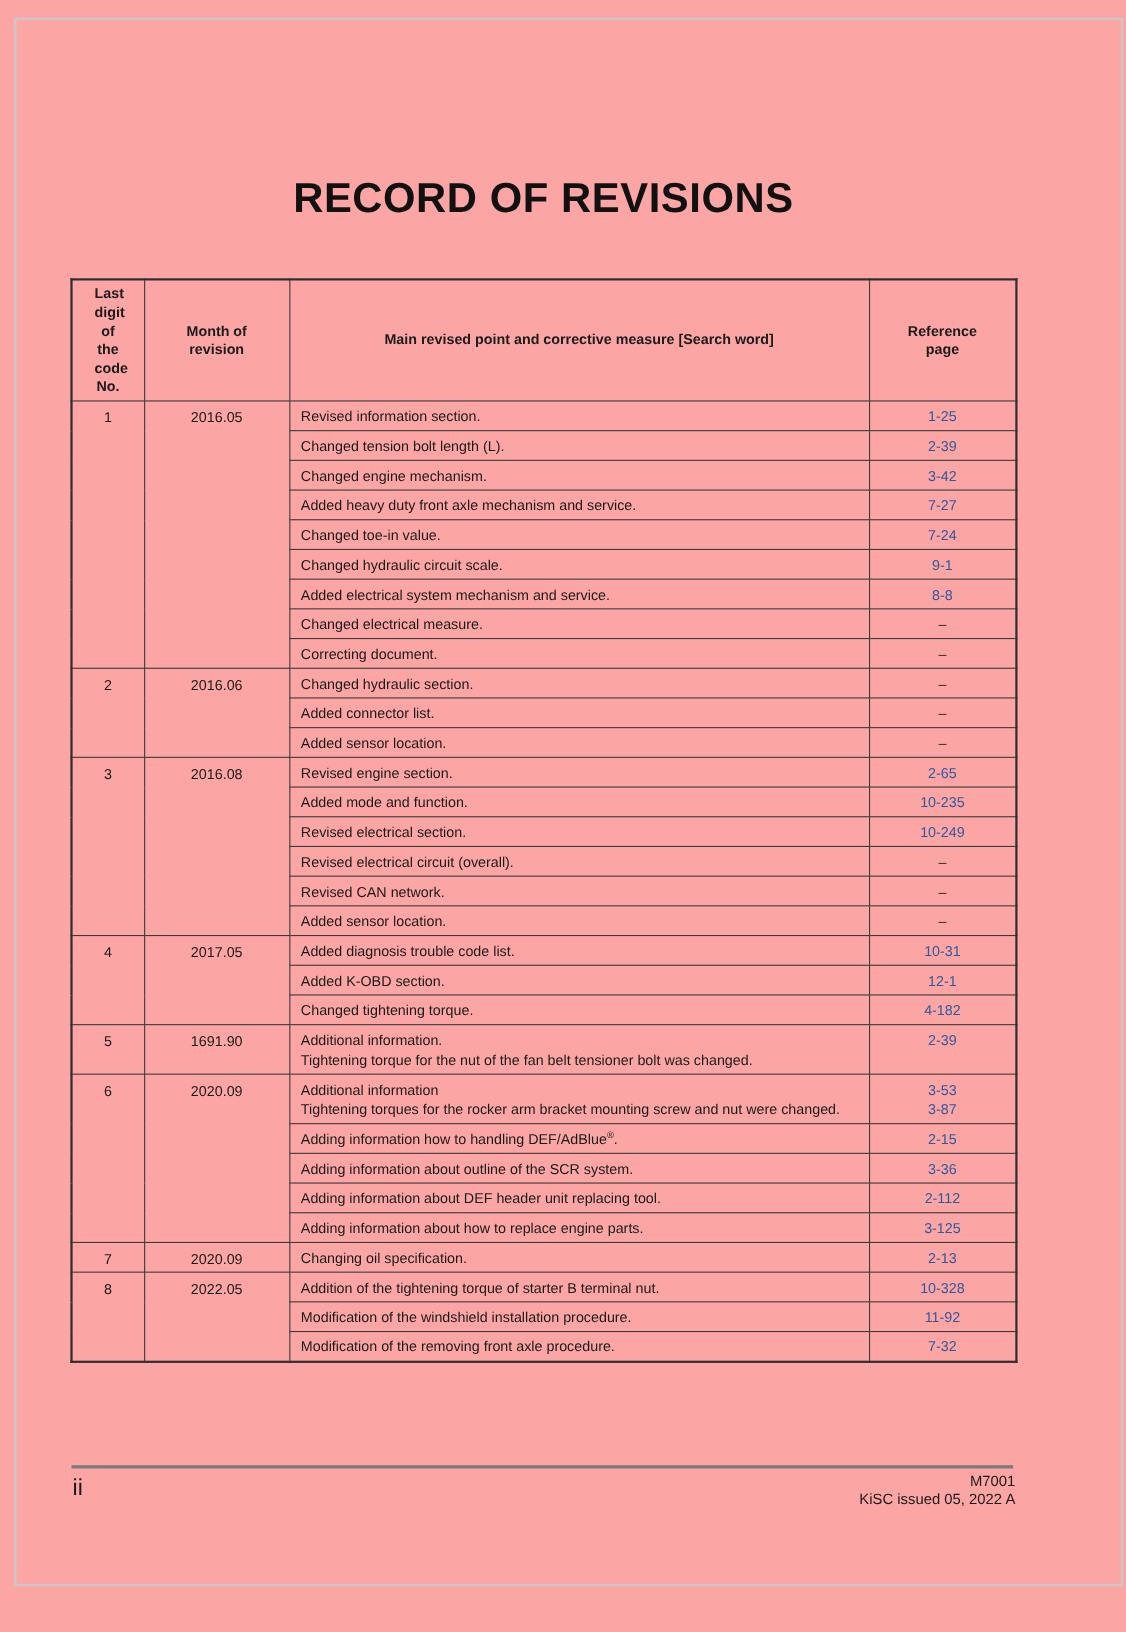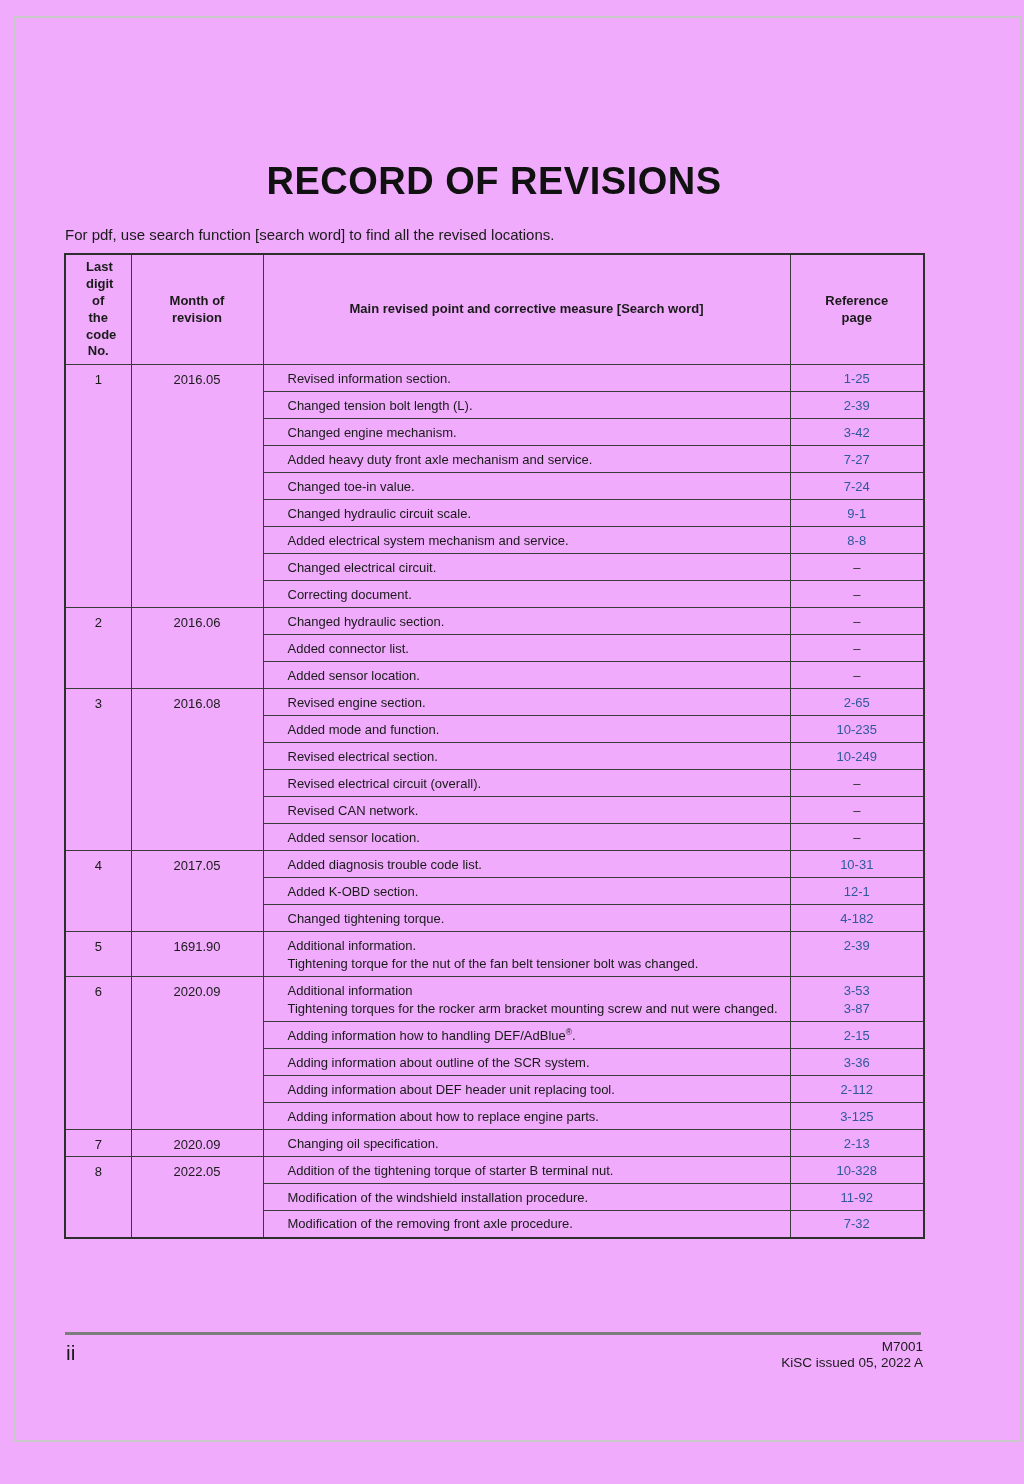--- a/index.html
+++ b/index.html
@@ -1,20 +1,20 @@
 <!DOCTYPE html>
 <html><head>
 <meta charset="utf-8">
 <style>
   html, body { margin: 0; padding: 0; background: #ffffff; }
   .page {
     position: relative;
     width: 1024px;
     height: 1484px;
-    background: #f0abfc;
+    background: #fca5a5;
     font-family: "Liberation Sans", sans-serif;
     color: #1a1a1a;
     overflow: hidden;
   }
   .page-border {
     position: absolute;
     left: 13px; top: 16px;
     width: 1004px; height: 1422px;
     border: 2px solid #c9c9c9;
     pointer-events: none;
@@ -59,21 +59,21 @@
     font-size: 13px;
   }
   .rev-table tr.sub { height: 27px; }
   .rev-table tr.tall { height: 45px; }
   td.digit, td.month {
     text-align: center;
     vertical-align: top;
     padding-top: 7px;
   }
   td.desc {
-    padding: 3px 8px 3px 24px;
+    padding: 3px 8px 3px 10px;
     vertical-align: middle;
     line-height: 1.35;
   }
   td.ref {
     text-align: center;
     vertical-align: middle;
     line-height: 1.35;
     margin-left: 32px;
   }
   tr.tall td.desc, tr.tall td.ref { vertical-align: top; padding-top: 5px; }
@@ -100,21 +100,20 @@
   }
 </style>
 </head>
 <body>
 
 <div class="page">
   <div class="page-border"></div>
 
   <div class="doc-title">RECORD OF REVISIONS</div>
 
-  <div class="intro-line">For pdf, use search function [search word] to find all the revised locations.</div>
 
   <table class="rev-table">
     <colgroup>
       <col style="width:66px">
       <col style="width:132px">
       <col style="width:527px">
       <col style="width:134px">
     </colgroup>
     <thead>
       <tr>
@@ -163,21 +162,21 @@
             <div class="ref-link">9-1</div>
           </td>
         </tr>
         <tr class="sub">
           <td class="desc">Added electrical system mechanism and service.</td>
           <td class="ref">
             <div class="ref-link">8-8</div>
           </td>
         </tr>
         <tr class="sub">
-          <td class="desc">Changed electrical circuit.</td>
+          <td class="desc">Changed electrical measure.</td>
           <td class="ref"><span class="dash">–</span></td>
         </tr>
         <tr class="sub">
           <td class="desc">Correcting document.</td>
           <td class="ref"><span class="dash">–</span></td>
         </tr>
         <tr class="sub">
           <td class="digit" rowspan="3">2</td>
           <td class="month" rowspan="3">2016.06</td>
           <td class="desc">Changed hydraulic section.</td>

